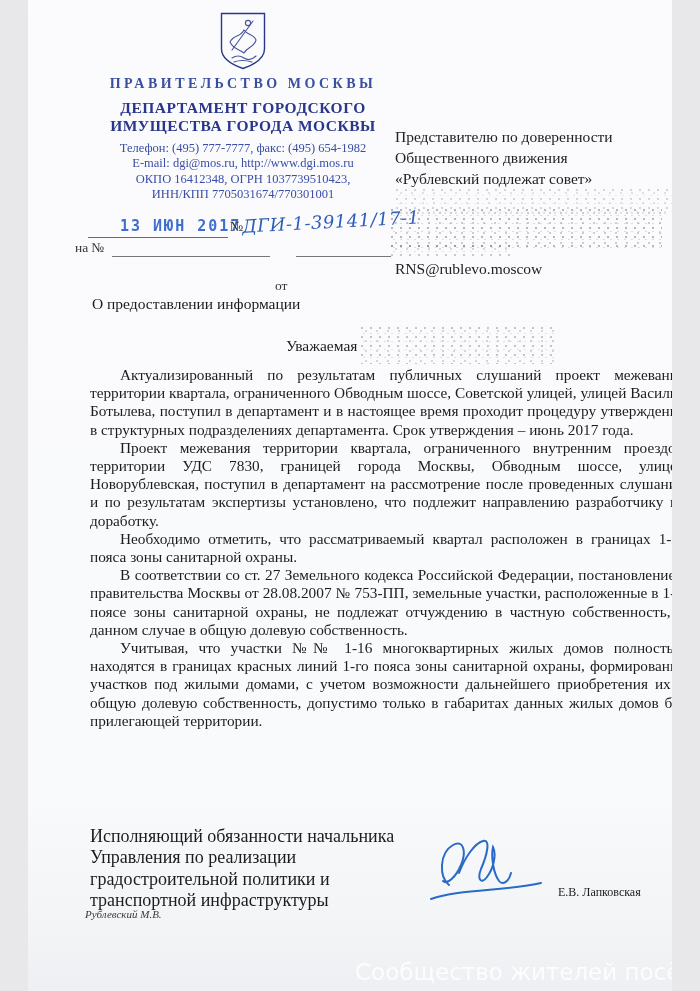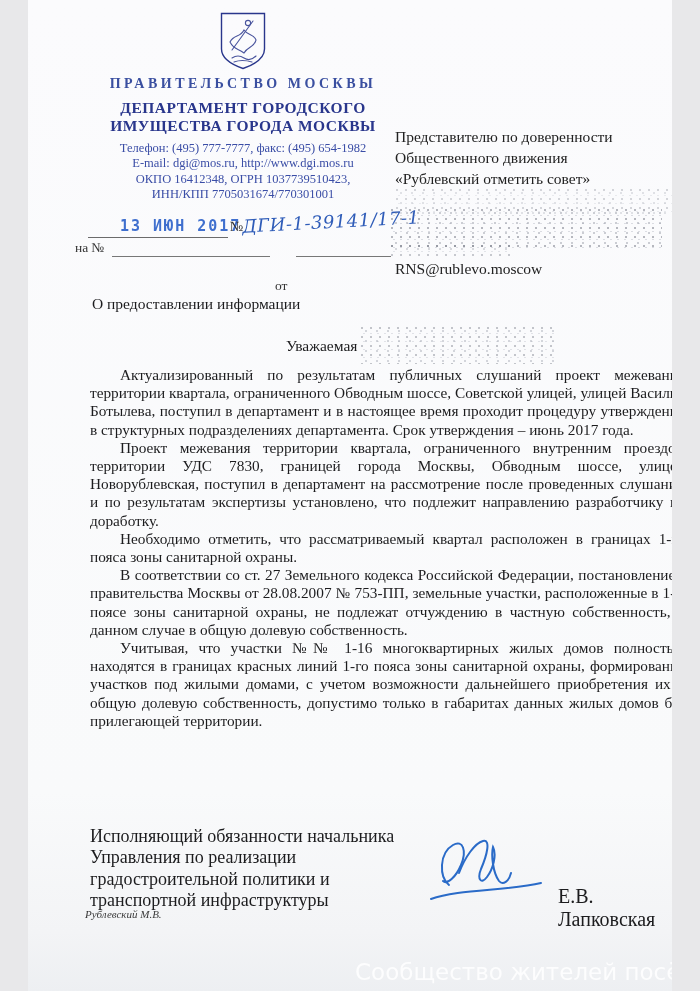--- a/index.html
+++ b/index.html
@@ -42,21 +42,21 @@
   .recipient-email{position:absolute;left:367px;top:260px;font-size:15.5px;color:#222;}
   
   .subject{position:absolute;left:64px;top:295px;font-size:15.5px;color:#1c1c1e;}
   .salutation{position:absolute;left:258px;top:337px;font-size:15.5px;color:#1c1c1e;}
   .red-name{left:332px;top:326px;width:194px;height:38px;opacity:.65;}
   .body{position:absolute;left:62px;top:366px;width:595px;}
   .body p{margin:0;text-indent:30px;text-align:justify;font-size:15.3px;line-height:18.2px;color:#1c1c1e;}
   
   .signoff{position:absolute;left:62px;top:826px;width:320px;font-size:18px;line-height:21.3px;color:#1c1c1e;}
   .signature-svg{position:absolute;left:395px;top:833px;}
-  .sign-name{position:absolute;left:530px;top:885px;font-size:20px;color:#1c1c1e;}
+  .sign-name{position:absolute;left:530px;top:885px;font-size:12px;color:#1c1c1e;}
   .executor{position:absolute;left:57px;top:908px;font-size:11px;font-style:italic;color:#3a3a3a;}
   
   .watermark{position:absolute;left:327px;top:959px;white-space:nowrap;
     font-family:"DejaVu Sans",sans-serif;font-size:23px;color:rgba(255,255,255,.85);}
 </style>
 </head>
 <body>
 
 <div class="sheet">
 
@@ -87,21 +87,21 @@
   <div class="num-label">№</div>
   <div class="num-value">ДГИ-1-39141/17-1</div>
   <div class="reply-label">на №</div>
   <div class="reply-line"></div>
   <div class="from-label">от</div>
   <div class="from-line"></div>
 
   <div class="recipient">
     <div>Представителю по доверенности</div>
     <div>Общественного движения</div>
-    <div>«Рублевский отметить совет»</div>
+    <div>«Рублевский подлежат совет»</div>
   </div>
   <div class="speckle red-r1"></div>
   <div class="speckle red-r2"></div>
   <div class="speckle red-r3"></div>
   <div class="recipient-email">RNS@rublevo.moscow</div>
 
   <div class="subject">О предоставлении информации</div>
   <div class="salutation">Уважаемая</div>
   <div class="speckle red-name"></div>
 

